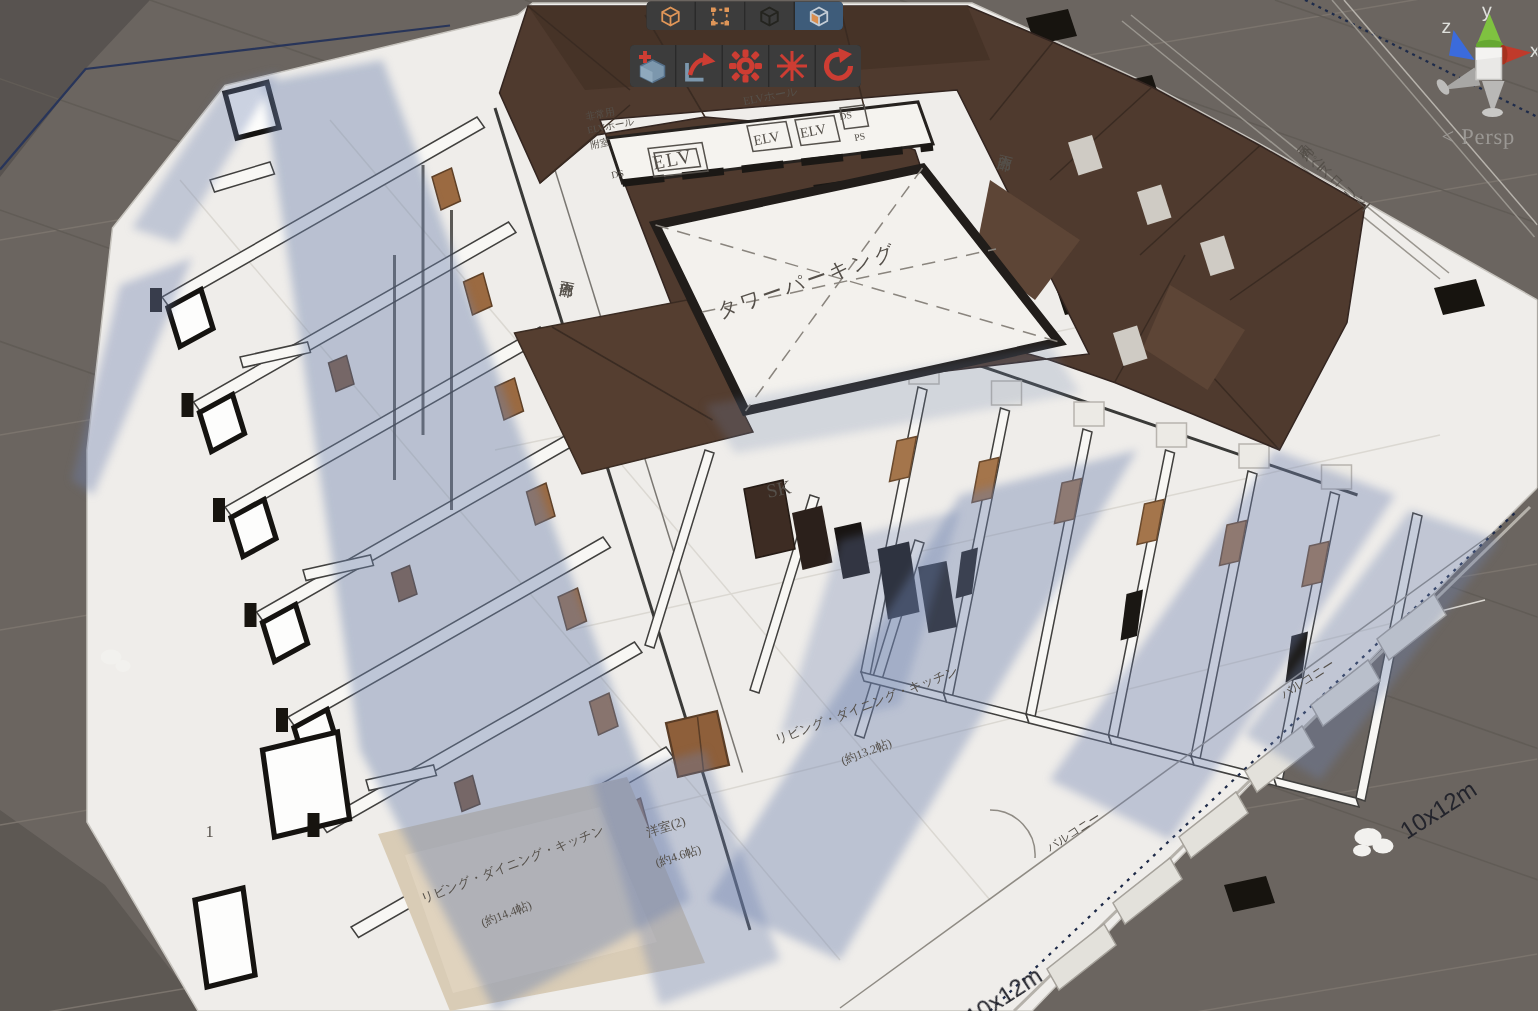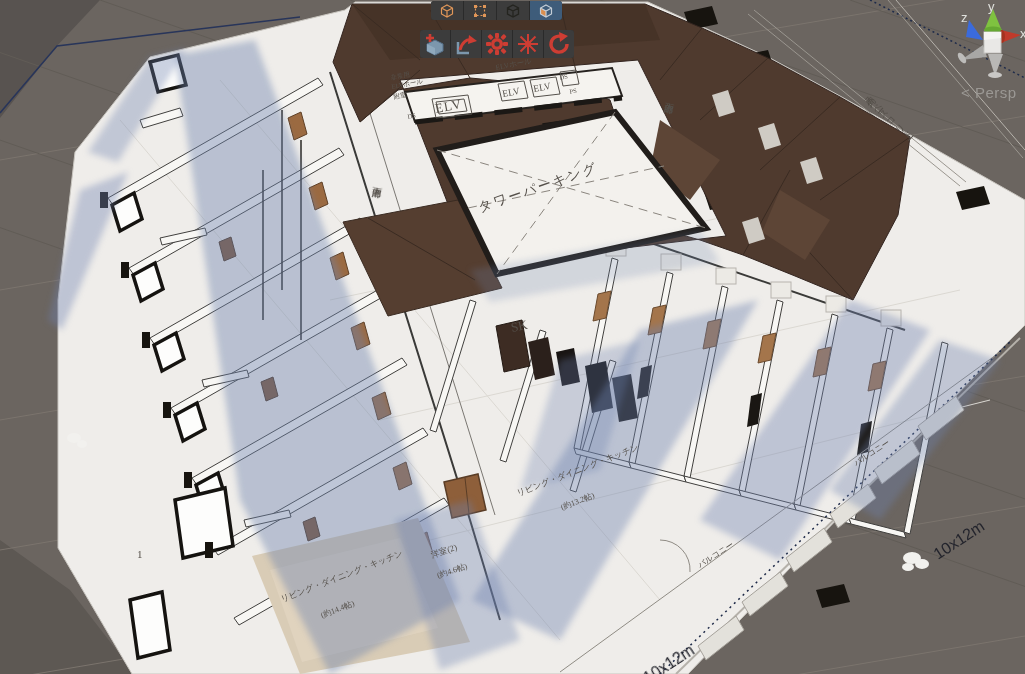--- a/index.html
+++ b/index.html
@@ -15,21 +15,21 @@
   .tb{position:absolute;display:flex;background:#2e2e2e;border-radius:3px;overflow:hidden;}
   .tb .btn{display:flex;align-items:center;justify-content:center;background:#3c3c3c;border-right:1px solid #2a2a2a;cursor:pointer;}
   .tb .btn:last-child{border-right:none;}
   #tb-view{left:431px;top:1px;height:19px;}
   #tb-view .btn{width:32px;height:19px;}
   #tb-view .btn.sel{background:#3e5c7a;}
   #tb-tools{left:420px;top:30px;height:28px;}
   #tb-tools .btn{width:30px;height:28px;}
   
   #gizmo{position:absolute;right:0;top:0;width:78px;height:112px;overflow:hidden;}
-  .persp{position:absolute;left:14px;top:84px;color:#9b9894;font-size:15px;letter-spacing:.5px;}
+  .persp{position:absolute;left:14px;top:84px;color:#9b9894;font-size:15px;letter-spacing:.5px;font-family:Liberation Serif, serif;}
 </style>
 </head>
 <body>
 
 <svg id="scene" width="1025" height="674" viewBox="0 0 1025 674">
 
   <rect x="0" y="0" width="1025" height="674" fill="#6b6560"></rect>
   <polygon points="0,0 100,0 55,48 0,118" fill="#585350"></polygon>
   <polygon points="0,540 70,590 135,674 0,674" fill="#5d5853"></polygon>
 

